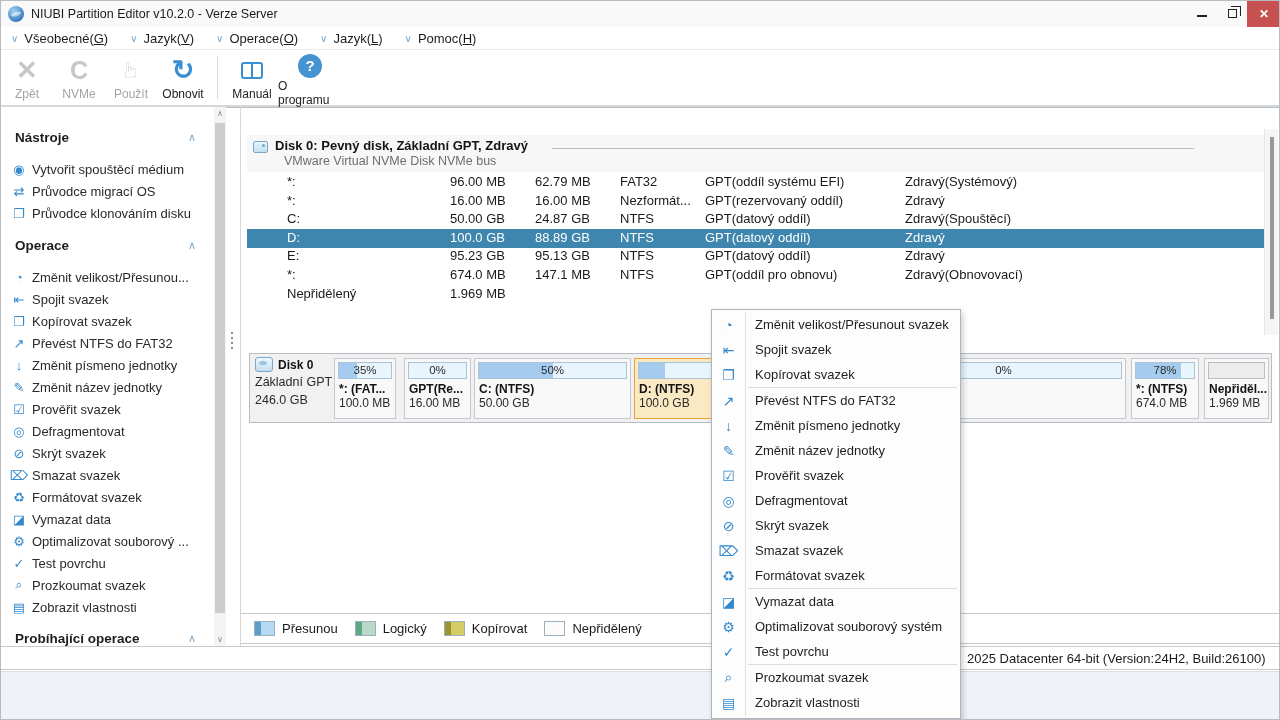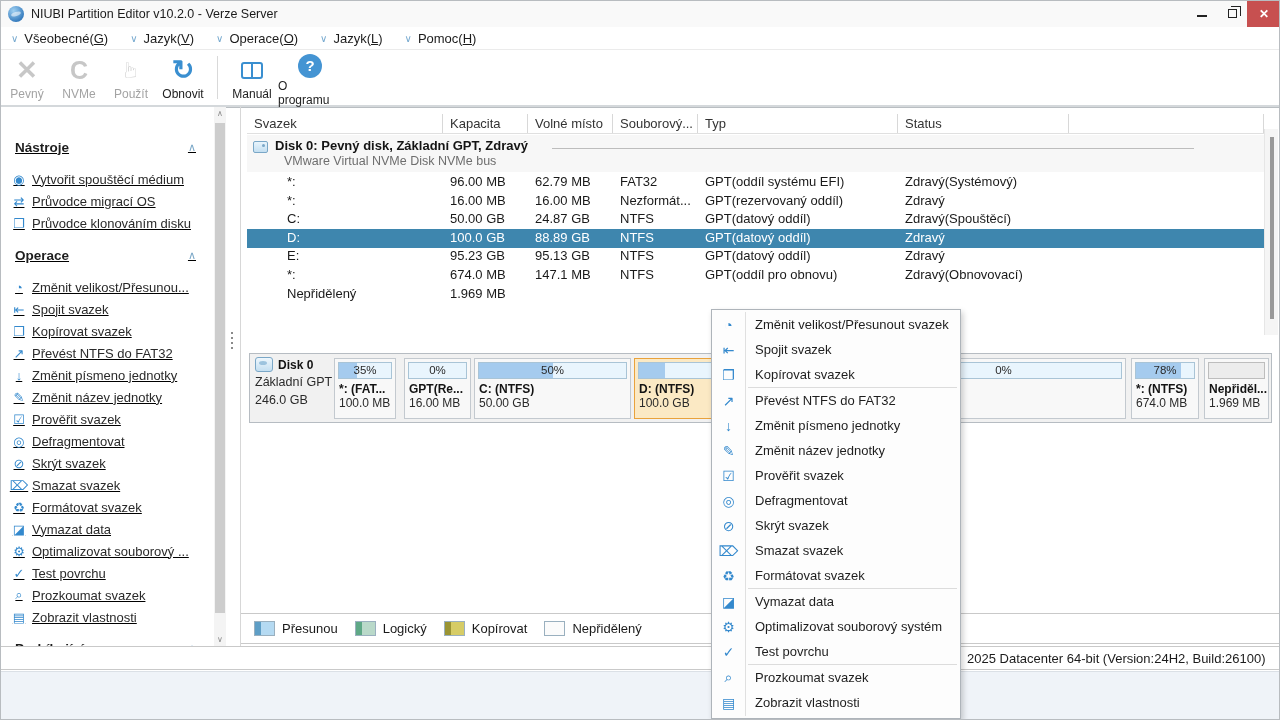--- a/index.html
+++ b/index.html
@@ -40,21 +40,21 @@
   .g-c { font-size:25px; color:#c7c7c7; font-weight:bold; line-height:1; }
   .g-thumb { font-size:22px; color:#c7c7c7; display:inline-block; transform:rotate(-90deg); line-height:1; }
   .g-refresh { font-size:27px; color:#3a8fd0; font-weight:bold; line-height:1; }
   .tsep { width:1px; background:#d9d9d9; margin:6px 8px; }
   .book-ico { position:relative; width:22px; height:17px; border:2.5px solid #3a8fd0; border-radius:3px; background:#fff; }
   .book-ico::after { content:''; position:absolute; left:50%; top:0; bottom:0; width:2.5px; margin-left:-1.25px; background:#3a8fd0; }
   .q-ico { width:24px; height:24px; border-radius:50%; background:#4494d3; color:#fff; font-weight:bold;
            font-size:15px; text-align:center; line-height:24px; }
 
   
-  .sidebar { position:absolute; left:0; top:106px; width:213px; height:539px; background:#fff; padding-top:29px;text-decoration:underline; }
+  .sidebar { position:absolute; left:0; top:106px; width:213px; height:539px; background:#fff; padding-top:19px; }
   .shead { display:flex; align-items:center; justify-content:space-between; height:22px; padding:0 18px 0 14px;
            font-size:13.5px; font-weight:bold; color:#1e1e1e; margin-bottom:10px; }
   .shead .chev { color:#7aa7c7; font-size:11px; font-weight:normal; }
   .shead.mt { margin-top:10px; }
   .side-item { display:flex; align-items:center; height:22px; font-size:13px; color:#2a2a2a; cursor:default; }
   .side-item .sicon { width:20px; margin-left:8px; text-align:center; color:#3489cd; font-size:13px; }
   .side-item span.lab { margin-left:3px; white-space:nowrap; }
   .side-scroll { position:absolute; left:213px; top:106px; width:12px; height:539px; background:#f4f4f4; }
   .side-scroll .arr { position:absolute; left:0; width:12px; text-align:center; font-size:8px; color:#8a8a8a; }
   .side-scroll .arr.up { top:2px; } .side-scroll .arr.dn { bottom:2px; }
@@ -168,21 +168,21 @@
         <span class="chev">∨</span>
         <span><span>Pomoc(</span><u>H</u><span>)</span></span>
       </span>
   </div>
 
   <div class="toolbar">
     <div class="tbtn disabled">
       <span class="tico">
           <span class="g-x">✕</span>
         </span>
-      <span class="tlabel">Pevný</span>
+      <span class="tlabel">Zpět</span>
     </div>
     <div class="tbtn disabled">
       <span class="tico">
           <span class="g-c">C</span>
         </span>
       <span class="tlabel">NVMe</span>
     </div>
     <div class="tbtn disabled">
       <span class="tico">
           <span class="g-thumb">☞</span>
@@ -309,29 +309,20 @@
     <span class="arr dn">∨</span>
   </div>
   <div class="vline-main"></div>
   <div class="splitter">
       <i></i>
       <i></i>
       <i></i>
       <i></i>
     </div>
 
-  <div class="vt-header">
-    <span class="hc hc1">Svazek</span>
-    <span class="hc hc2">Kapacita</span>
-    <span class="hc hc3">Volné místo</span>
-    <span class="hc hc4">Souborový...</span>
-    <span class="hc hc5">Typ</span>
-    <span class="hc hc6">Status</span>
-    <span class="hc hc7"></span>
-  </div>
 
   <div class="group-row">
     <span class="disk-ico-s"></span>
     <span class="group-txt">
       <div class="group-title">Disk 0: Pevný disk, Základní GPT, Zdravý</div>
       <div class="group-sub">VMware Virtual NVMe Disk NVMe bus</div>
     </span>
     <span class="group-line"></span>
   </div>
 

